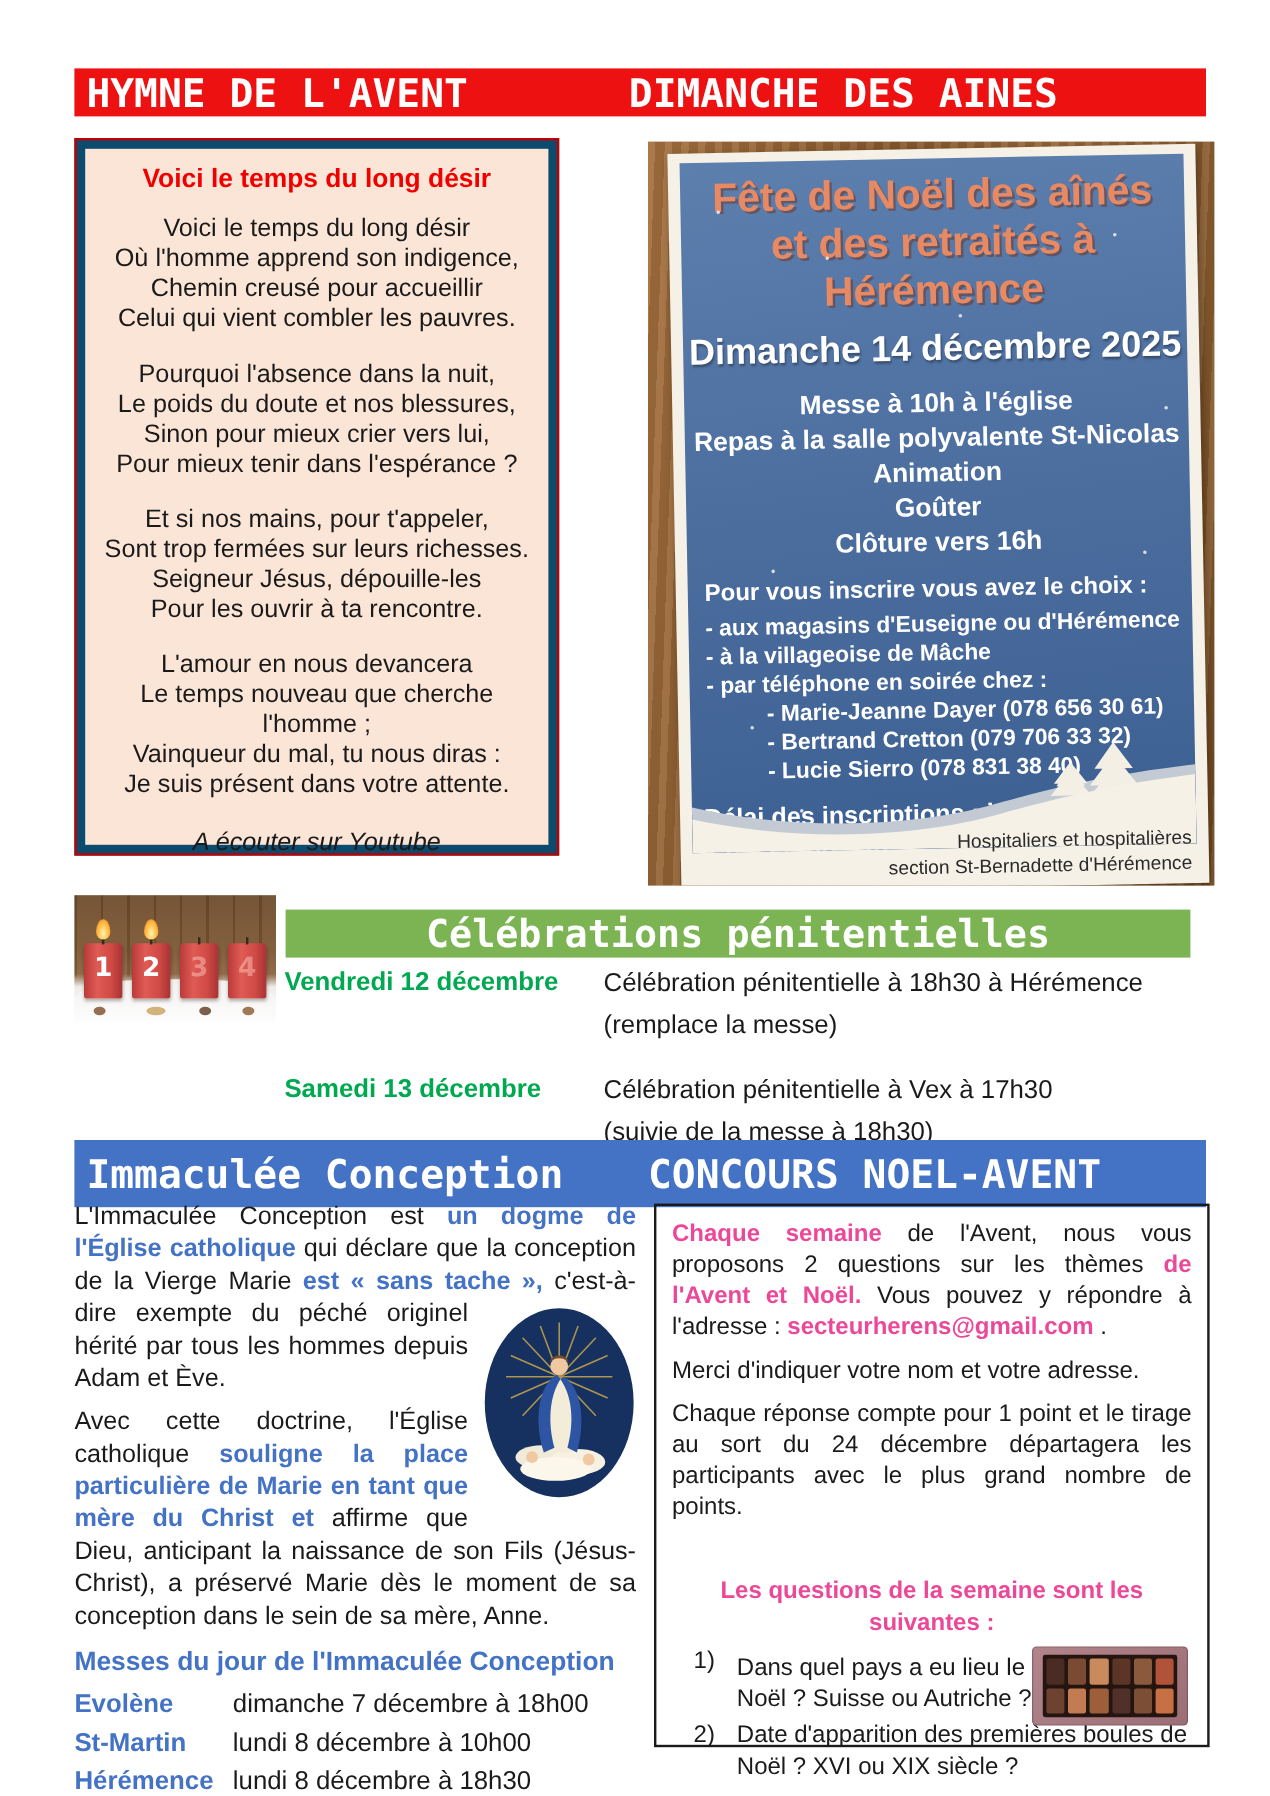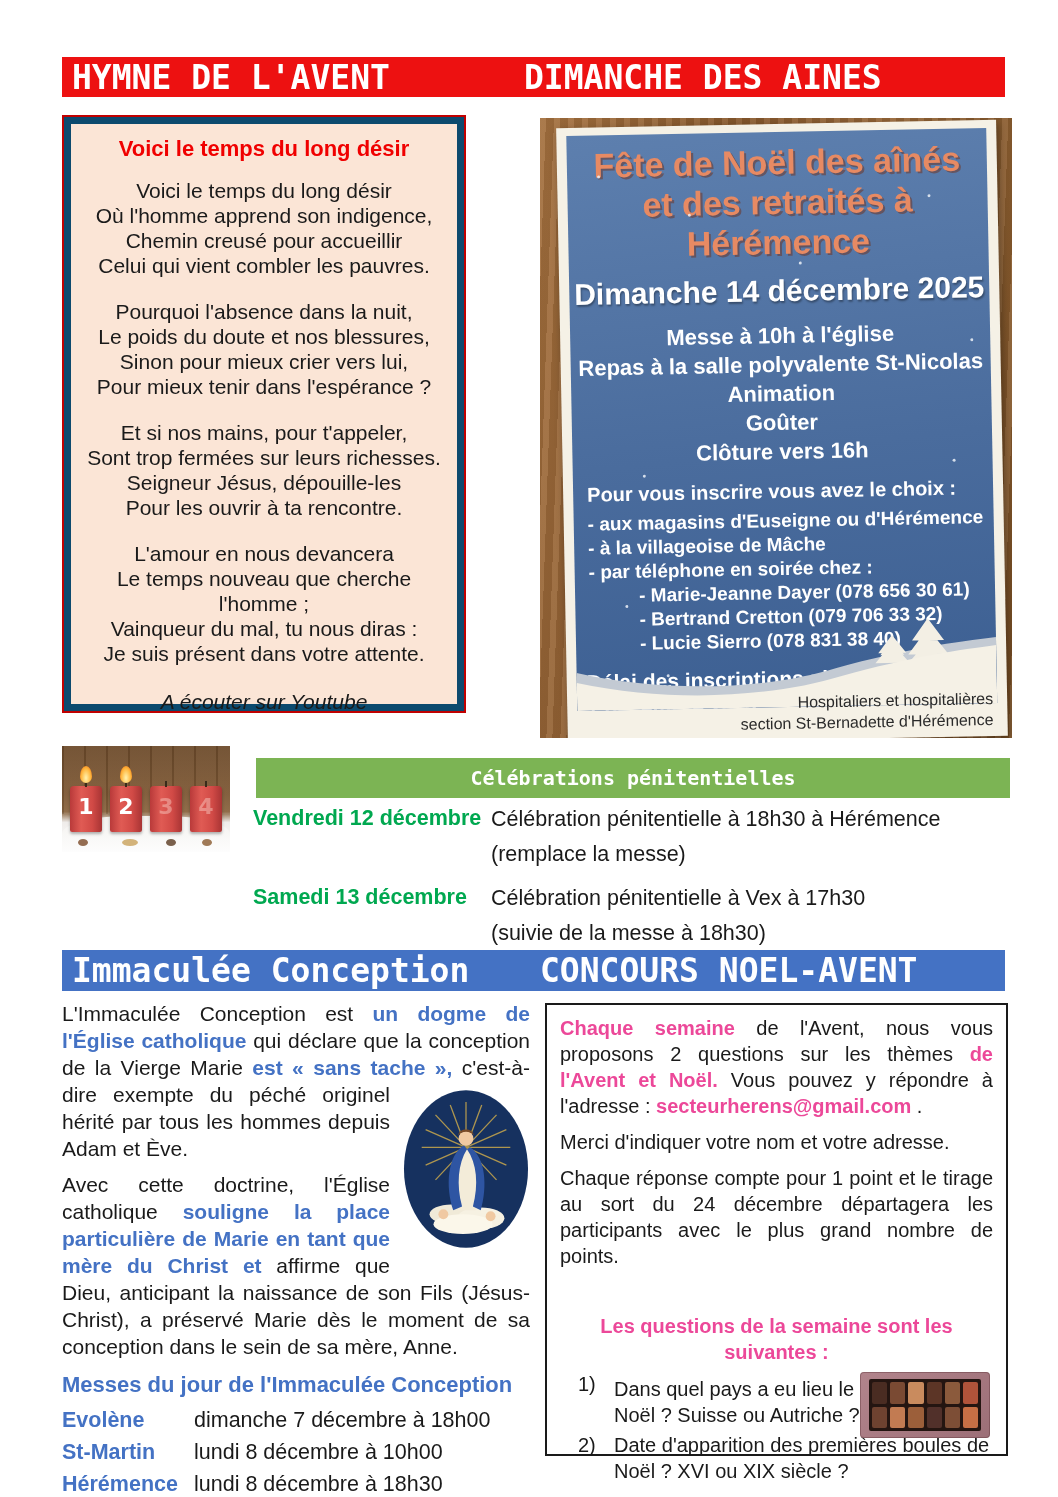--- a/index.html
+++ b/index.html
@@ -3,27 +3,27 @@
 <meta charset="utf-8">
 <style>
   html,body{margin:0;padding:0;background:#ffffff;}
   .page{position:relative;width:1058px;height:1497px;background:#fff;overflow:hidden;
         font-family:"Liberation Sans",sans-serif;color:#1a1a1a;}
 
   
   .banner{position:absolute;left:62px;width:943px;display:flex;align-items:center;
           font-family:"DejaVu Sans Mono",monospace;font-weight:bold;color:#fff;}
   .banner-red{top:57px;height:40px;background:#ed1111;font-size:33px;}
-  .banner-blue{top:950px;height:41px;background:#4472c4;font-size:33px;}
+  .banner-blue{top:950px;height:56px;background:#4472c4;font-size:33px;}
   .banner .bl{position:absolute;left:10px;white-space:nowrap;}
   .banner .br{position:absolute;left:462px;white-space:nowrap;}
   .banner-blue .br{left:478px;}
-  .green-banner{position:absolute;left:256px;top:758px;width:754px;height:40px;background:#7cb454;
+  .green-banner{position:absolute;left:238px;top:758px;width:754px;height:40px;background:#7cb454;
           display:flex;align-items:center;justify-content:center;color:#fff;
-          font-family:"DejaVu Sans Mono",monospace;font-weight:bold;font-size:20px;white-space:nowrap;}
+          font-family:"DejaVu Sans Mono",monospace;font-weight:bold;font-size:32px;white-space:nowrap;}
 
   
   .hymn-box{position:absolute;left:62px;top:115px;width:404px;height:598px;border:2px solid #c00000;background:#0c4a6e;box-sizing:border-box;}
   .hymn-inner{position:absolute;inset:7px;background:#fbe5d6;text-align:center;padding-top:12px;box-sizing:border-box;}
   .hymn-title{color:#f00000;font-weight:bold;font-size:22px;margin-bottom:16px;}
   .stanza{margin-bottom:21px;}
   .verse-line{font-size:21px;line-height:25px;}
   .hymn-foot{font-size:21px;font-style:italic;margin-top:24px;}
 
   
@@ -66,21 +66,21 @@
         background:linear-gradient(90deg,#b93a3a,#e05b54 35%,#d14a46 70%,#a83434);box-shadow:0 2px 3px rgba(0,0,0,.3);}
   .candle .num{position:absolute;width:100%;top:8px;text-align:center;color:#fff;font-weight:bold;font-size:22px;font-family:"DejaVu Sans",sans-serif;}
   .candle.dim .num{color:rgba(255,225,215,.4);}
   .wick{position:absolute;left:15px;top:-5px;width:2px;height:6px;background:#3a2a1a;}
   .flame{position:absolute;left:10px;top:-20px;width:12px;height:17px;
         background:radial-gradient(ellipse at 50% 70%,#fff3b0 0%,#ffb73e 55%,#f07d1a 85%,rgba(240,125,26,0) 100%);
         border-radius:50% 50% 50% 50%/62% 62% 38% 38%;}
   .deco{position:absolute;bottom:6px;width:10px;height:7px;border-radius:50%;background:#7a4a28;opacity:.8;}
 
   
-  .sched{position:absolute;left:253px;top:806px;width:754px;display:grid;grid-template-columns:238px 1fr;row-gap:18px;}
+  .sched{position:absolute;left:237px;top:806px;width:754px;display:grid;grid-template-columns:238px 1fr;row-gap:18px;gap:28px;}
   .sched-label{color:#00a850;font-weight:bold;font-size:21.5px;}
   .sched-line{font-size:21.5px;line-height:26px;}
   .sched-line2{margin-top:9px;}
 
   
   .col-left{position:absolute;left:62px;top:1000px;width:468px;}
   .col-left p{margin:0 0 9px 0;font-size:21px;line-height:27px;text-align:justify;}
   .blue-bold{color:#4472c4;font-weight:bold;}
   .mary-float{float:right;width:128px;height:164px;margin:6px 0 4px 12px;shape-outside:margin-box;}
   .masses-h{font-size:22px;margin-top:12px;}

